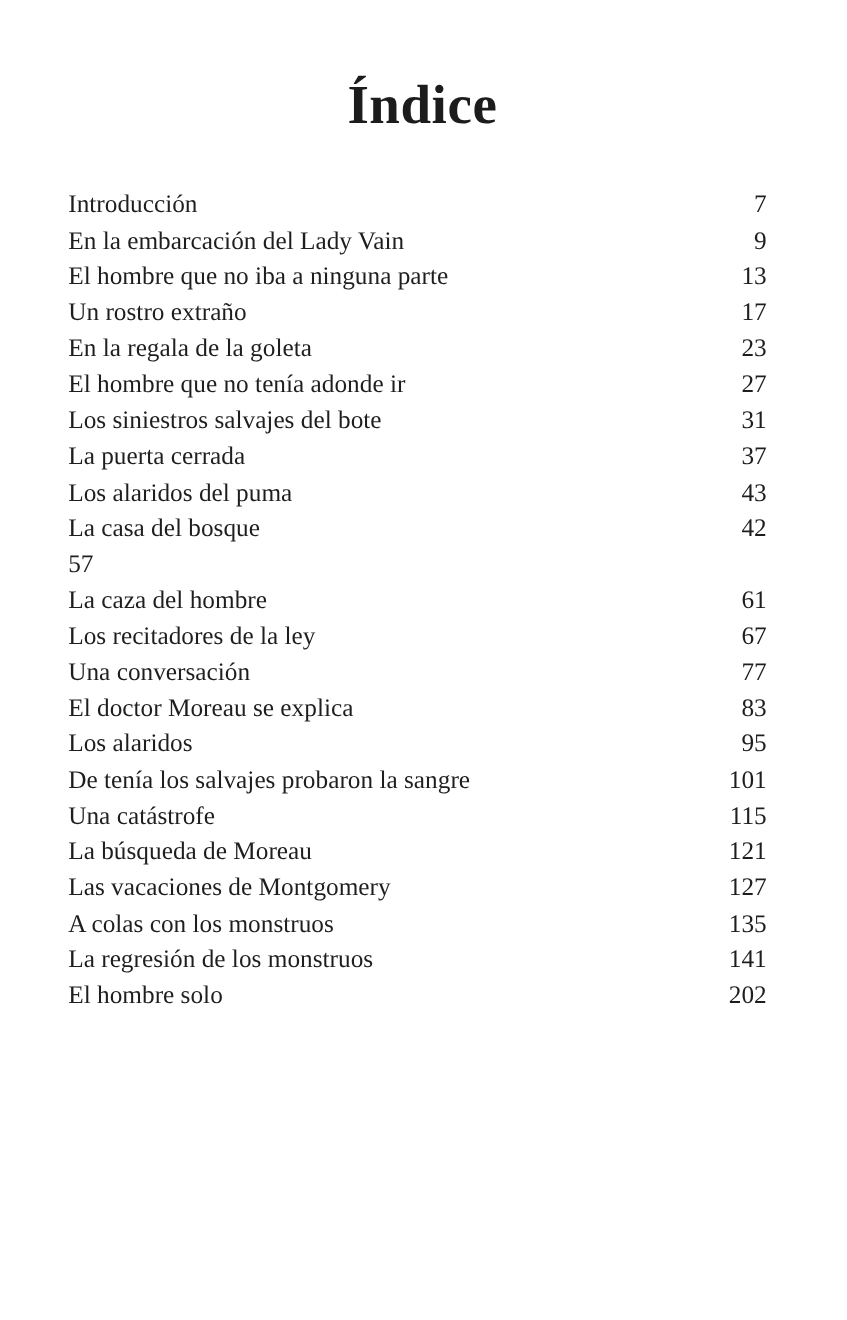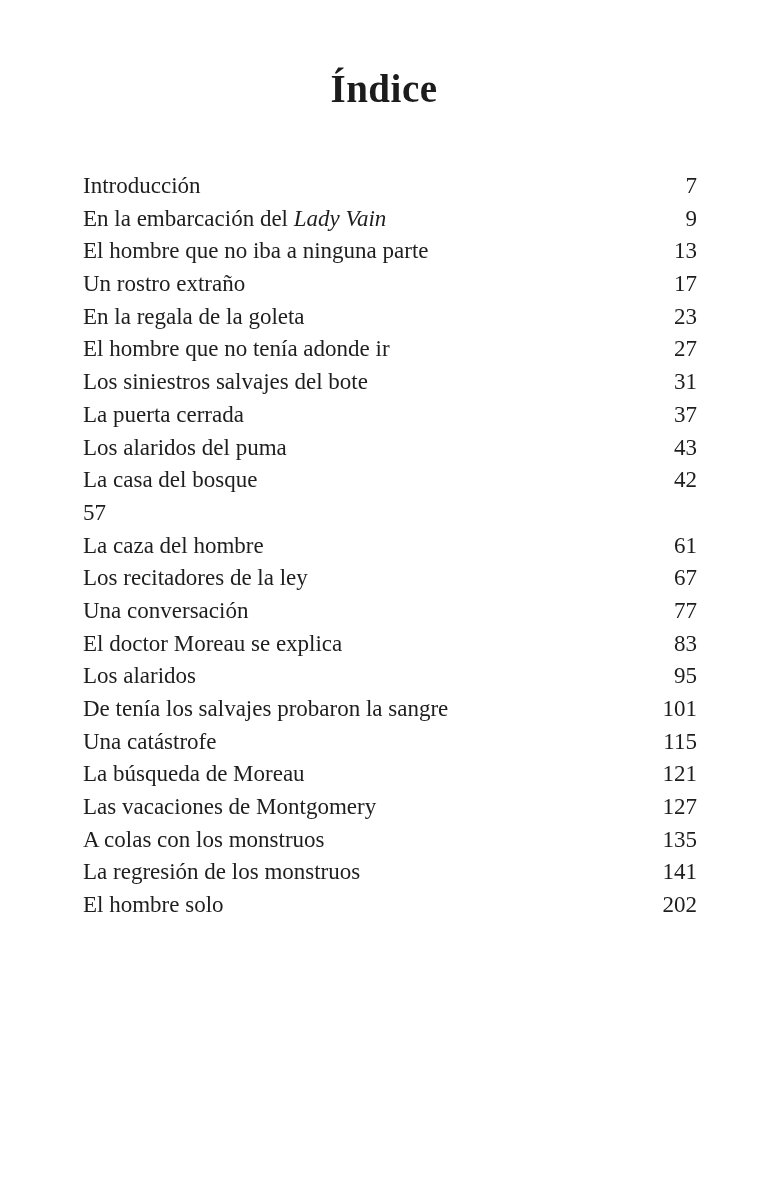--- a/index.html
+++ b/index.html
@@ -20,45 +20,44 @@
     height: 1200px;
     background: #ffffff;
   }
   .title {
     margin: 0;
     position: absolute;
     top: 66px;
     left: 71px;
     right: 73px;
     text-align: center;
-    font-size: 39px;
+    font-size: 50px;
     font-weight: 600;
     letter-spacing: 0.5px;
     color: #1c1c1c;
   }
   .toc {
     position: absolute;
     top: 170px;
-    left: 83px;
+    left: 62px;
     right: 73px;
   }
   .toc-row {
     display: flex;
     justify-content: space-between;
     align-items: baseline;
     height: 32.7px;
     font-size: 23px;
     line-height: 32.7px;
     white-space: nowrap;
   }
   .toc-title {
     text-align: left;
   }
   .t-italic {
-    font-style: italic;
   }
   .toc-page {
     text-align: right;
     font-variant-numeric: oldstyle-nums;
   }
 </style>
 </head>
 <body>
 
 <div class="page">

